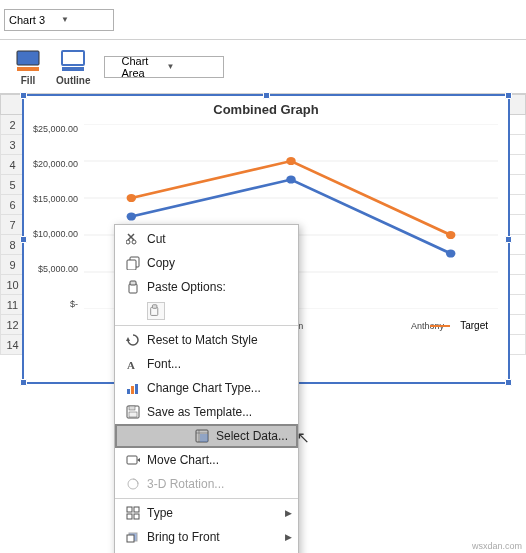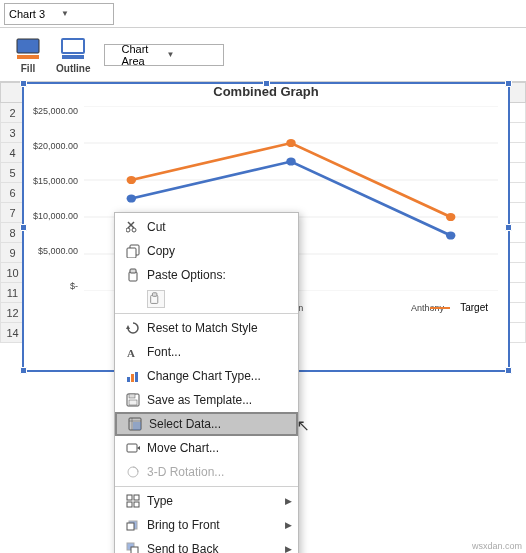--- a/index.html
+++ b/index.html
@@ -10,21 +10,21 @@
       font-size: 12px;
       background: #fff;
       overflow: hidden;
       position: relative;
     }
 
     
     .title-bar {
       display: flex;
       align-items: center;
-      height: 28px;
+      height: 40px;
       background: #fff;
       border-bottom: 1px solid #d0d0d0;
       padding: 0 4px;
     }
     .chart-name-box {
       display: flex;
       align-items: center;
       border: 1px solid #b0b0b0;
       height: 22px;
       padding: 0 4px;
@@ -144,21 +144,21 @@
       height: 290px;
       background: #fff;
       border: 2px solid #4472c4;
       z-index: 2;
     }
     .chart-title {
       text-align: center;
       font-size: 13px;
       font-weight: bold;
       color: #333;
-      padding: 0 0 2px 0;
+      padding: 6px 0 2px 0;
     }
     .chart-body {
       position: relative;
       height: 220px;
       padding: 5px 10px 30px 60px;
     }
     .chart-svg {
       width: 100%;
       height: 100%;
     }
@@ -225,20 +225,21 @@
       padding: 3px 8px;
       font-size: 12px;
       color: #222;
       cursor: pointer;
       position: relative;
       height: 24px;
     }
     .menu-item.highlighted {
       background: #c5c5c5;
       border: 2px solid #888;
+      justify-content: flex-end;
     }
     .menu-item.disabled { color: #aaa; cursor: default; }
     .menu-item .icon-space {
       width: 20px;
       display: flex;
       align-items: center;
       justify-content: center;
       margin-right: 4px;
       flex-shrink: 0;
     }

